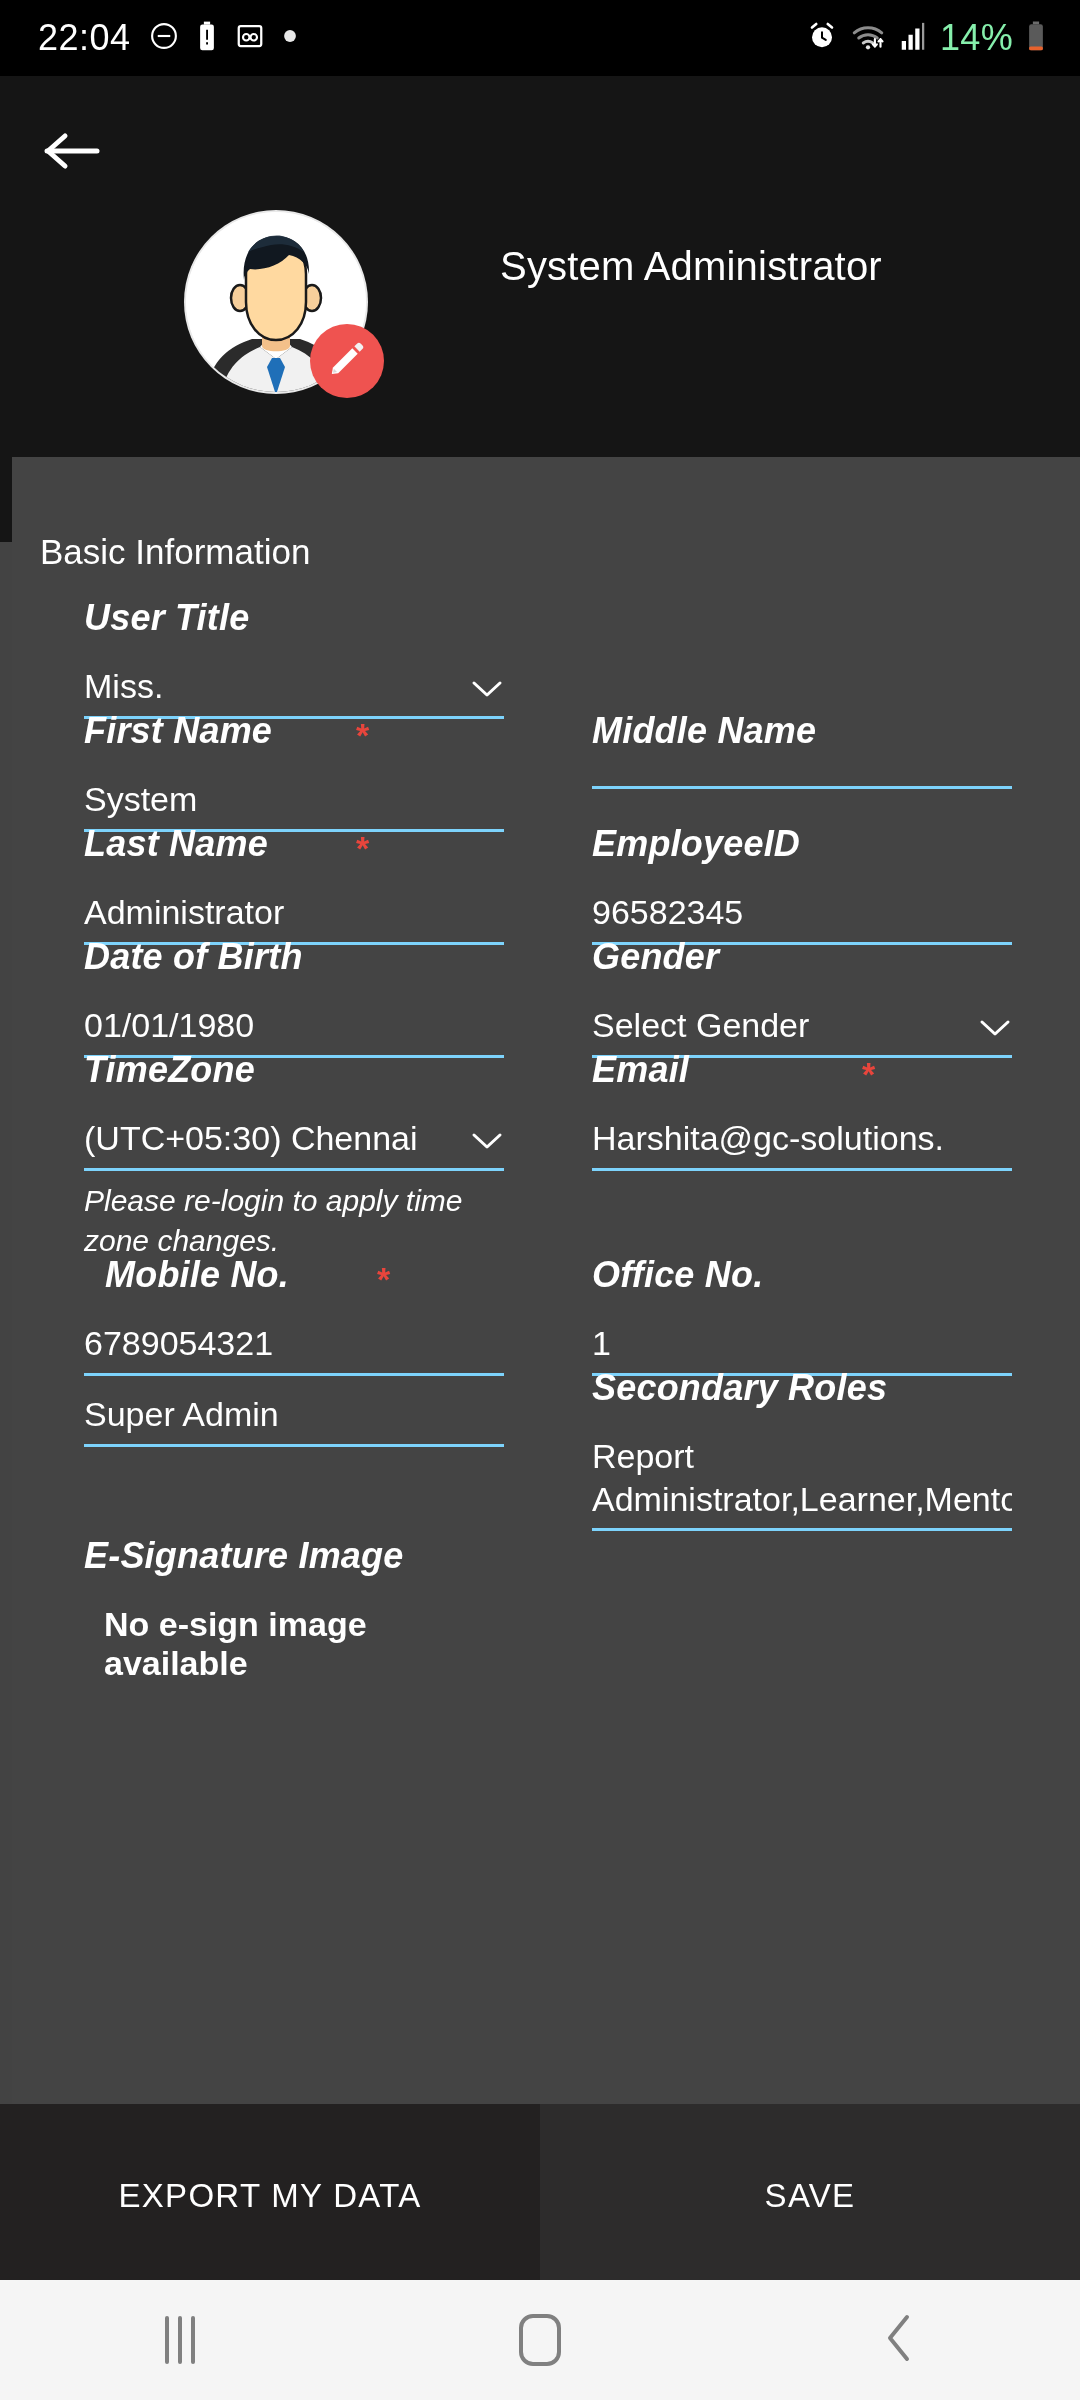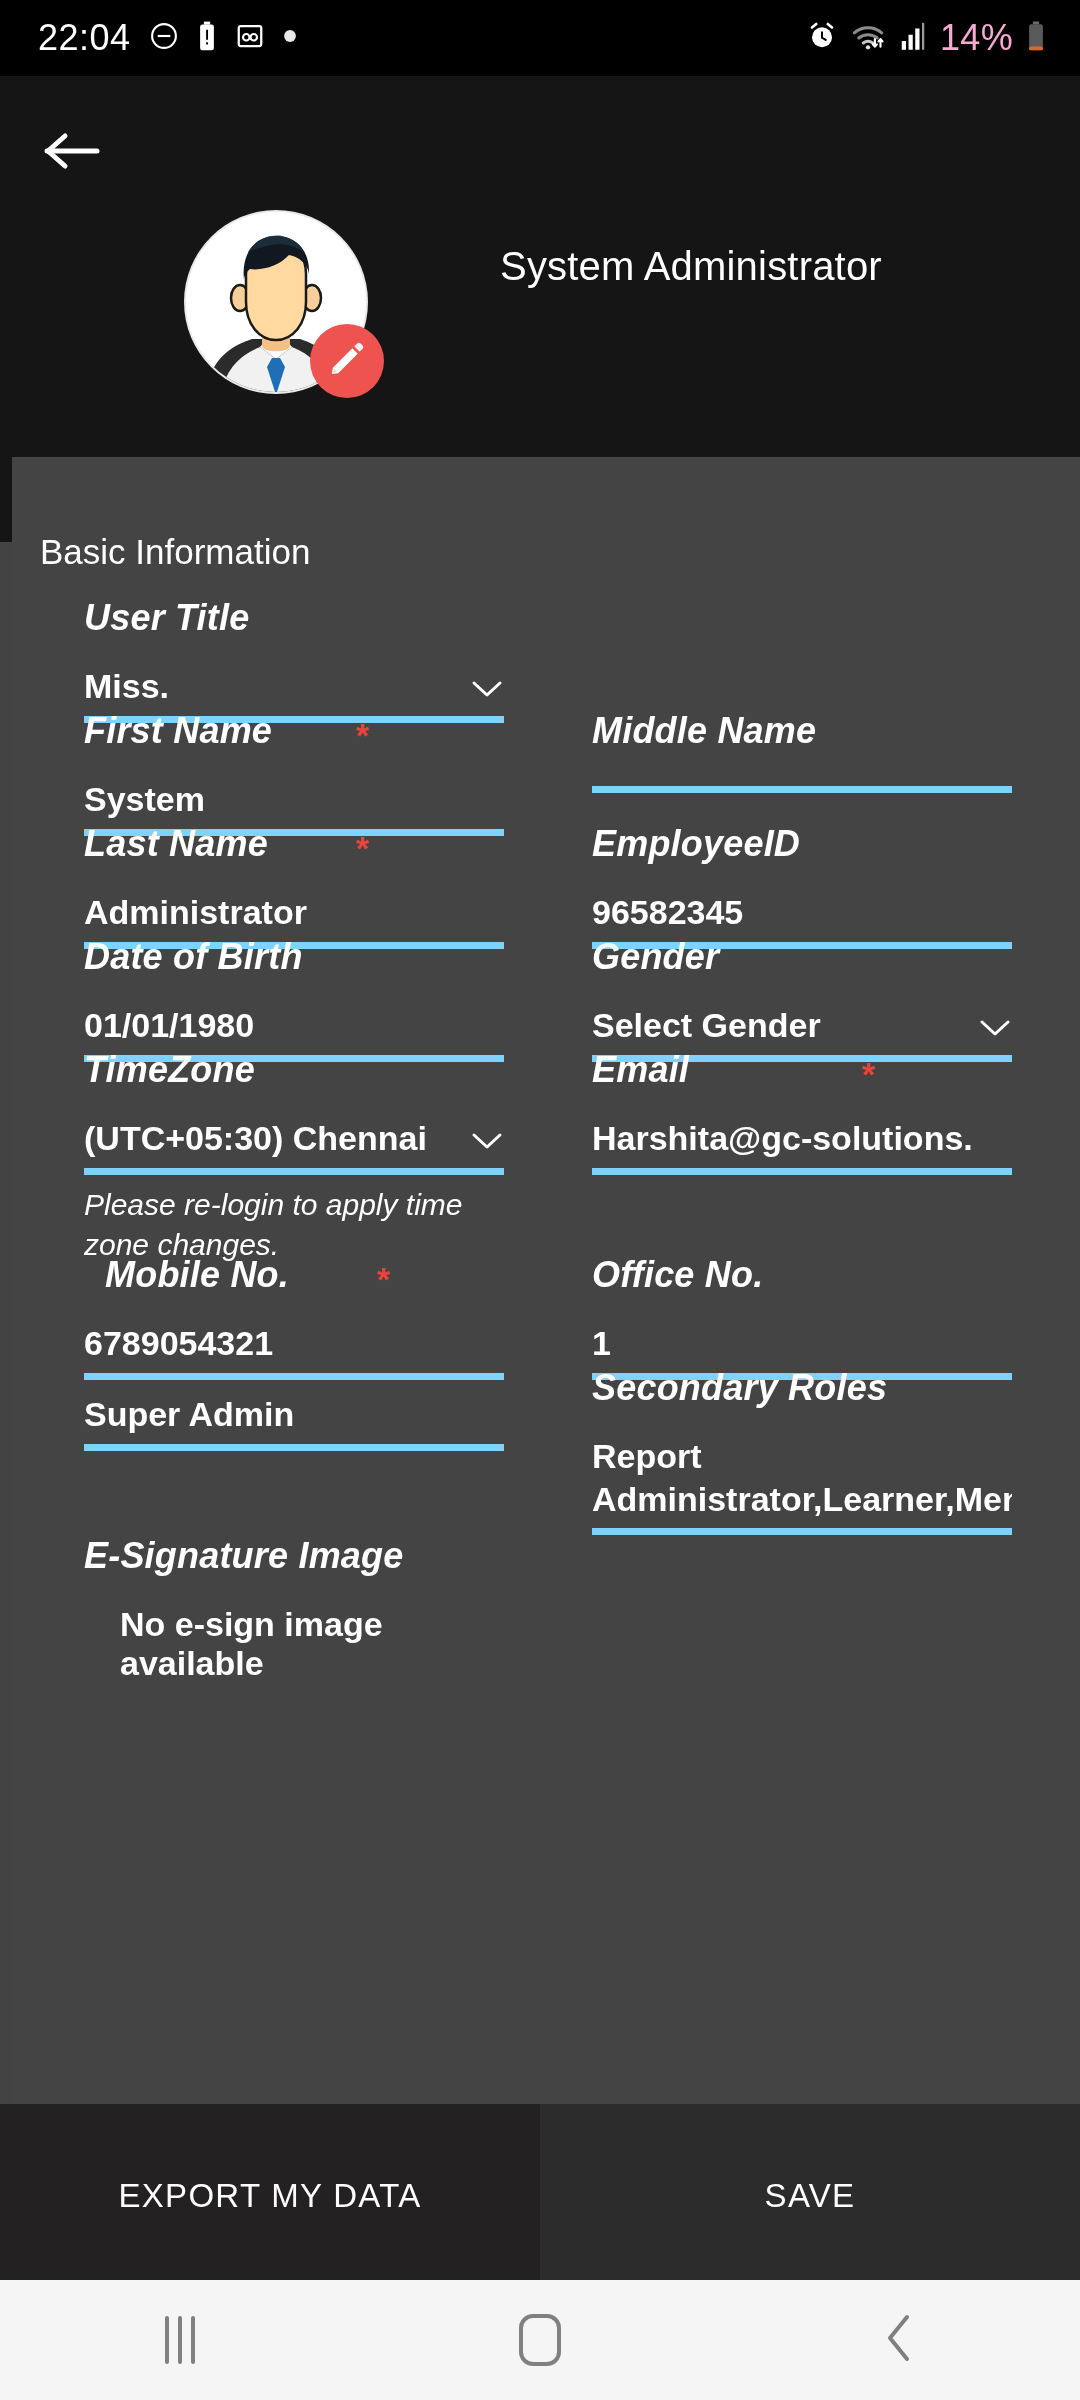--- a/index.html
+++ b/index.html
@@ -12,21 +12,21 @@
   .screen { position:relative; width:1080px; height:2400px; background:#434343; }
 
   
   .statusbar{
     position:absolute; top:0; left:0; width:1080px; height:76px;
     background:#000; display:flex; align-items:center;
   }
   .sb-left{ display:flex; align-items:center; gap:18px; padding-left:38px; }
   .sb-right{ display:flex; align-items:center; gap:13px; margin-left:auto; padding-right:34px; }
   .sb-time{ color:#fff; font-size:36px; letter-spacing:.5px; font-family:"Liberation Sans",sans-serif;}
-  .sb-pct{ color:#f9a8d4; font-size:36px; letter-spacing:.3px; }
+  .sb-pct{ color:#86efac; font-size:36px; letter-spacing:.3px; }
   .ic{ display:block; }
 
   
   .header{
     position:absolute; top:76px; left:0; width:1080px; height:466px;
     background:#151515;
   }
   .back-btn{
     position:absolute; left:28px; top:34px; width:86px; height:86px;
     display:flex; align-items:center; justify-content:center; cursor:pointer;
@@ -64,36 +64,36 @@
   .cell.left{ left:72px; }
   .cell.right{ left:580px; }
 
   .flabel{
     font-size:36px; font-style:italic; font-weight:bold; color:#ffffff;
     letter-spacing:.2px; white-space:nowrap;
   }
   .req{ color:#e8453c; font-size:34px; font-weight:bold; font-style:normal;
         position:absolute; }
   .fvalue-wrap{
-    position:relative; border-bottom:7px solid #7dd3fc; width:420px;
-    padding-bottom:8px; margin-top:26px; display:flex; align-items:flex-end;font-weight:bold;
+    position:relative; border-bottom:3px solid #7dd3fc; width:420px;
+    padding-bottom:8px; margin-top:26px; display:flex; align-items:flex-end;
   }
   .fvalue{
     font-size:34px; color:#ffffff; white-space:nowrap;
     overflow:hidden; line-height:1.25; flex:1 1 auto;
   }
   .fvalue.wrap{ white-space:normal; }
   .chev{ flex:0 0 auto; margin-left:6px; margin-bottom:4px; }
   .hint{
     margin-top:10px; width:400px;
     font-size:30px; font-style:italic; font-weight:normal;
     color:#ffffff; line-height:1.35;
   }
   .esign-note{
-    font-size:34px; color:#ffffff; font-weight:bold; margin-top:28px; margin-left:36px;
+    font-size:34px; color:#ffffff; font-weight:bold; margin-top:28px; margin-left:20px;
   }
 
   
   .actions{
     position:absolute; top:2097px; left:0; width:1080px; height:183px;
     display:flex;
   }
   .act{
     height:183px; display:flex; align-items:center; justify-content:center;
     color:#ffffff; font-size:33px; letter-spacing:1.3px; cursor:pointer;margin-top:7px;

